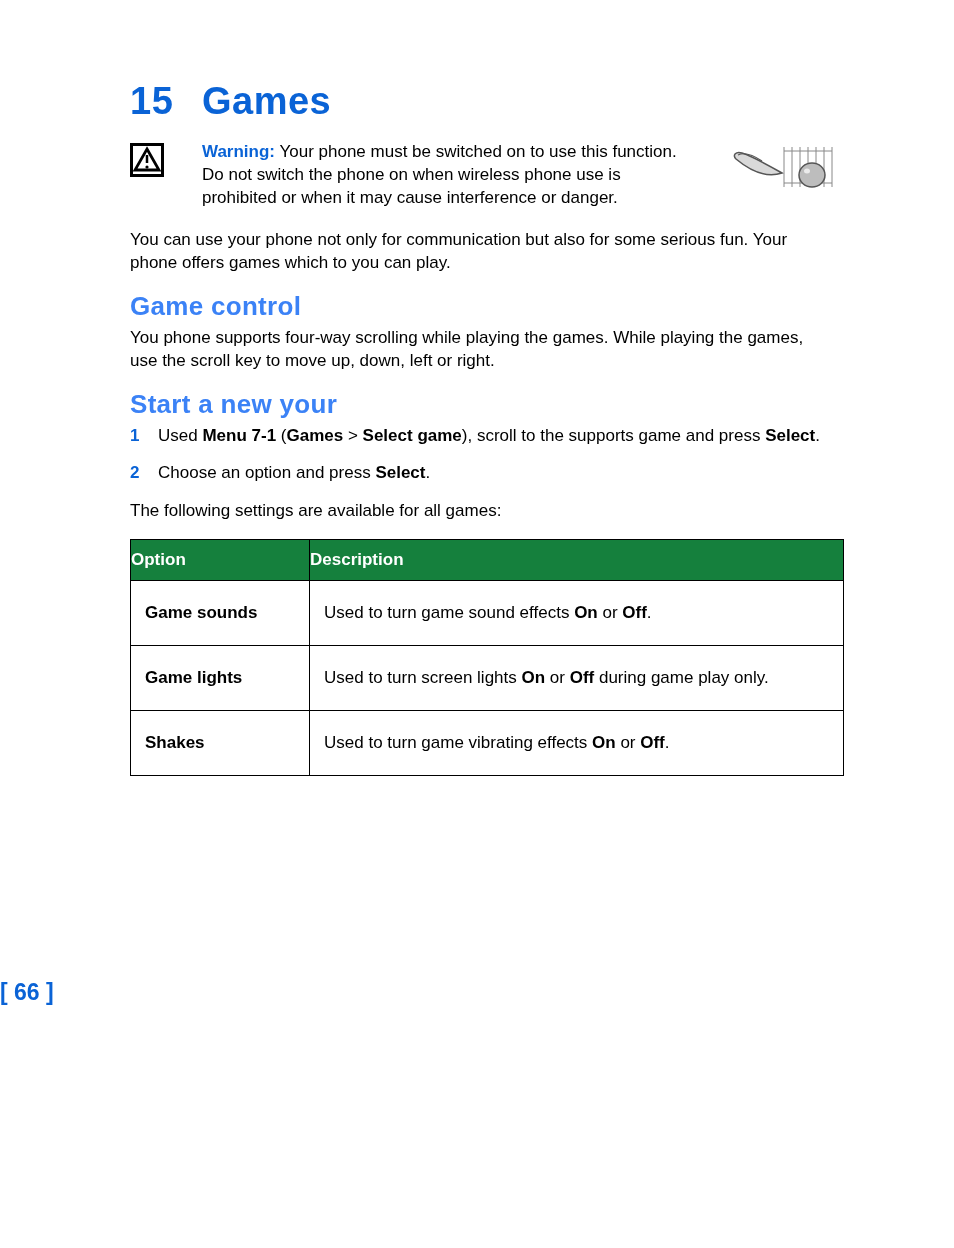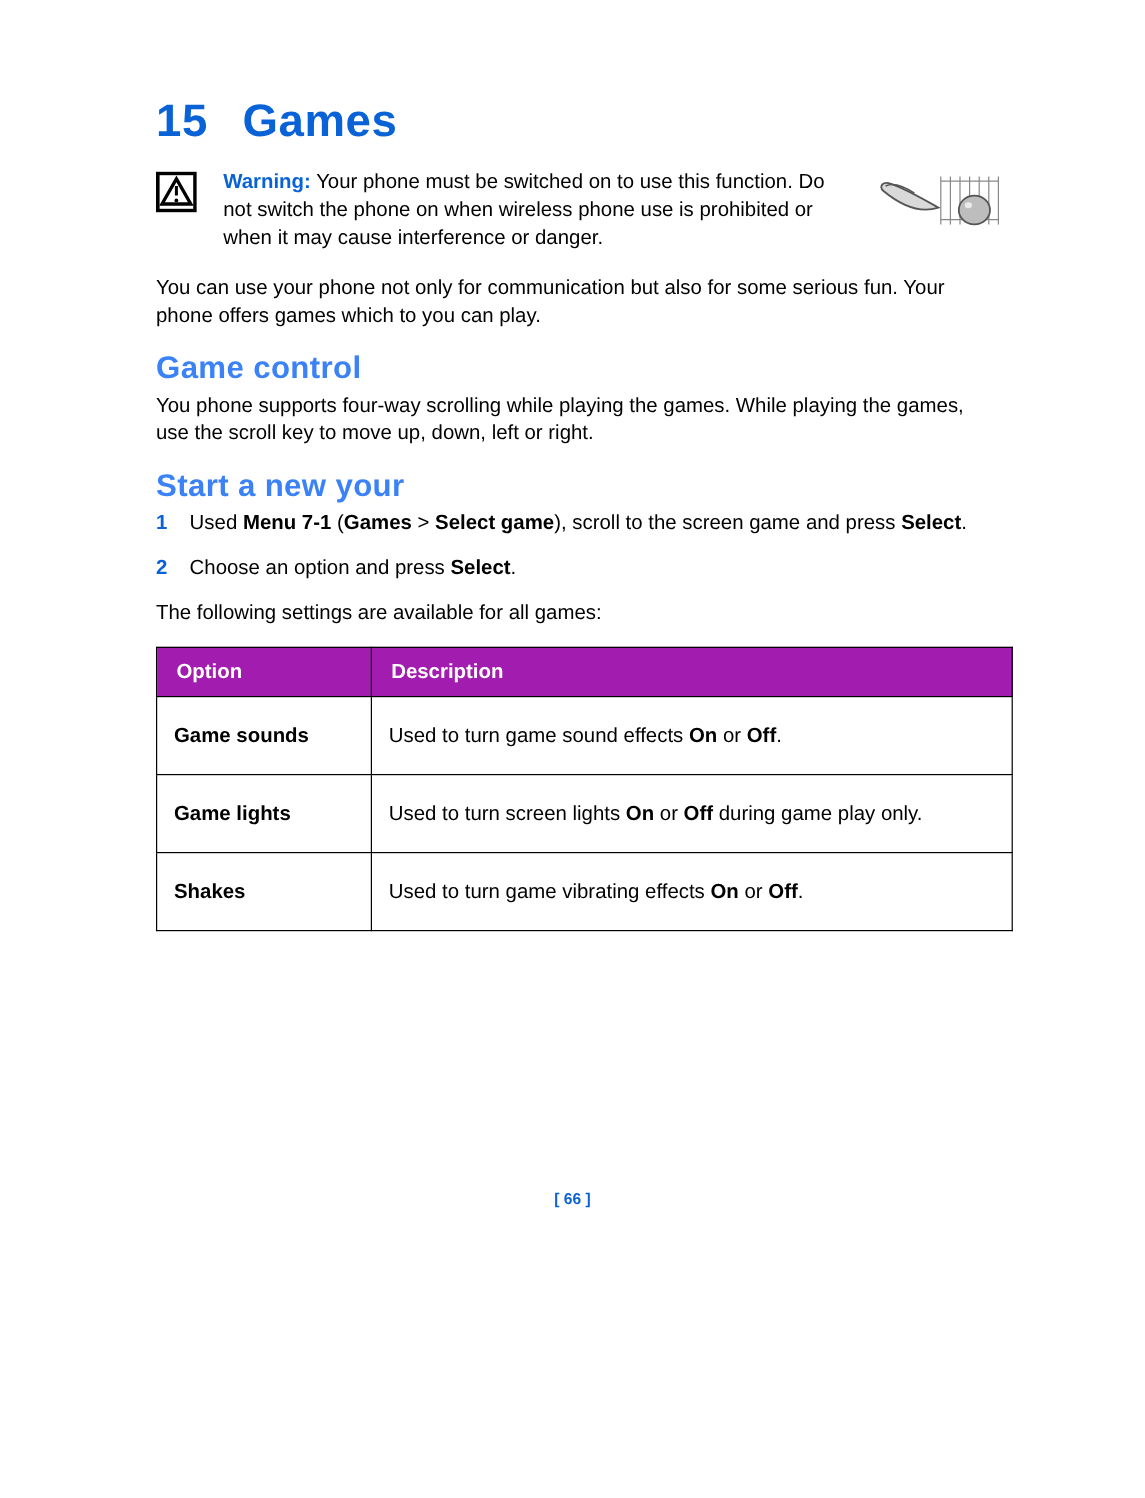--- a/index.html
+++ b/index.html
@@ -26,21 +26,21 @@
     margin: 0 0 18px 0;
     letter-spacing: 0.5px;
   }
   .chapter-heading .num {
     display: inline-block;
     width: 72px;
   }
   .warning-row {
     display: flex;
     align-items: flex-start;
-    gap: 22px;
+    gap: 38px;
     margin-bottom: 18px;
   }
   .warn-icon svg {
     width: 34px;
     height: 34px;
     flex: 0 0 34px;
     margin-top: 2px;
   }
   .warn-text {
     font-size: 17px;
@@ -105,48 +105,47 @@
   }
   .bold { font-weight: 700; }
   table.settings {
     width: 100%;
     border-collapse: collapse;
     margin-top: 10px;
     font-family: "Verdana", "Trebuchet MS", sans-serif;
     font-size: 17px;
   }
   table.settings th {
-    background: #a21caf;
+    background: #15803d;
     color: #fff;
     text-align: left;
     font-weight: 700;
-    padding: 10px 16px;
+    padding: 10px 0;
     border: 1px solid #000;
     font-family: "Trebuchet MS", Verdana, sans-serif;
   }
   table.settings td {
     border: 1px solid #000;
     padding: 22px 14px;
     vertical-align: top;
   }
   table.settings td.opt {
     font-weight: 700;
     width: 150px;
     font-family: "Trebuchet MS", Verdana, sans-serif;
   }
   .page-num {
     position: absolute;
     bottom: 78px;
     left: 0;
     width: 100%;
-    text-align: center;
-    color: #0a63d6;
-    font-weight: 700;
-    font-family: "Trebuchet MS", Verdana, sans-serif;
-    font-size: 13px;
+    color: #0a63d6;
+    font-weight: 700;
+    font-family: "Trebuchet MS", Verdana, sans-serif;
+    font-size: 23px;
   }
 </style>
 </head>
 <body>
 
 <div class="page">
 
   <h1 class="chapter-heading">
     <span class="num">15</span><span>Games</span>
   </h1>
@@ -185,21 +184,21 @@
   </div>
 
   <p class="body-p">You can use your phone not only for communication but also for some serious fun. Your phone offers games which to you can play.</p>
 
   <h2 class="section-heading">Game control</h2>
   <p class="body-p">You phone supports four-way scrolling while playing the games. While playing the games, use the scroll key to move up, down, left or right.</p>
 
   <h2 class="section-heading">Start a new your</h2>
   <ol class="steps">
     <li>
-      <span>Used </span><span class="bold">Menu 7-1</span><span> (</span><span class="bold">Games</span><span> &gt; </span><span class="bold">Select game</span><span>), scroll to the screen game and press </span><span class="bold">Select</span><span>.</span>
+      <span>Used </span><span class="bold">Menu 7-1</span><span> (</span><span class="bold">Games</span><span> &gt; </span><span class="bold">Select game</span><span>), scroll to the supports game and press </span><span class="bold">Select</span><span>.</span>
     </li>
     <li>
       <span>Choose an option and press </span><span class="bold">Select</span><span>.</span>
     </li>
   </ol>
 
   <p class="body-p">The following settings are available for all games:</p>
 
   <table class="settings">
     <thead>

